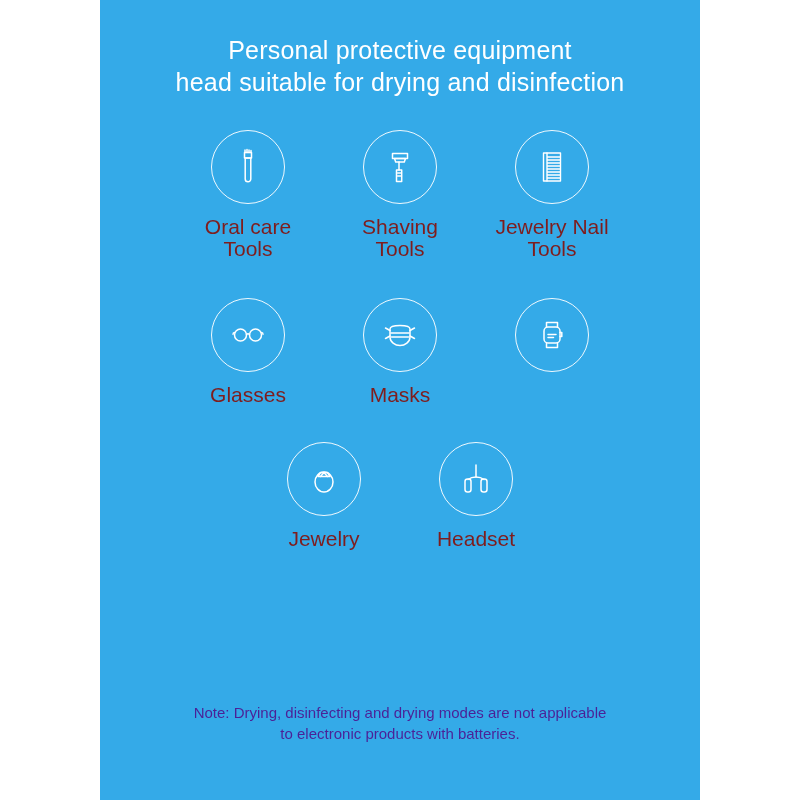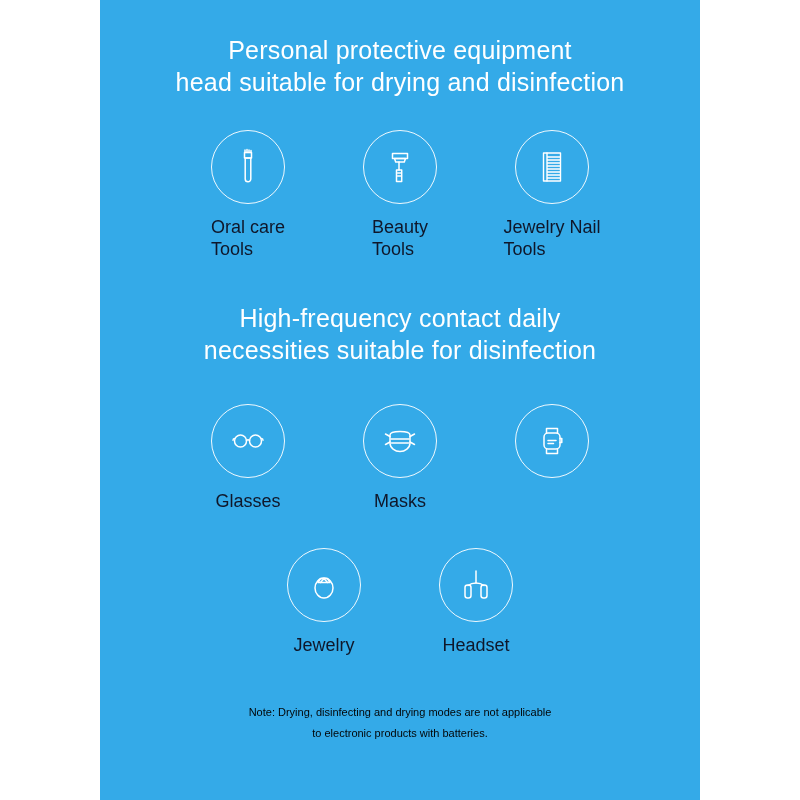--- a/index.html
+++ b/index.html
@@ -57,39 +57,39 @@
     height: 74px;
     border-radius: 50%;
     border: 1.6px solid rgba(255,255,255,0.92);
     display: flex;
     align-items: center;
     justify-content: center;
     box-sizing: border-box;
   }
   .cell-label {
     margin-top: 12px;
-    text-align: left;
-    font-size: 18px;
+    text-align: center;
+    font-size: 21px;
     line-height: 22px;
-    color: #0f172a;
+    color: #7f1d1d;
     white-space: pre-line;
     font-weight: 400;
   }
   .grid.row-2 { margin-top: 22px; }
   .grid.row-3 { margin-top: 20px; }
 
   .note {
     position: absolute;
     left: 0;
     right: 0;
     bottom: 56px;
     text-align: center;
-    font-size: 11px;
+    font-size: 15px;
     line-height: 21px;
-    color: #000000;
+    color: #4c1d95;
     padding: 0 60px;
     box-sizing: border-box;
     white-space: pre-line;
     opacity: 0.97;
   }
   svg { display: block; }
 </style>
 </head>
 <body>
 
@@ -115,39 +115,37 @@
     <div class="cell">
       <div class="circle">
         <svg width="46" height="46" viewBox="0 0 46 46" fill="none" stroke="#ffffff" stroke-width="1.5" stroke-linecap="round" stroke-linejoin="round">
           <path d="M15.5 9.5h15v5h-15z"></path>
           <path d="M17.5 14.5h11l-1.2 3.5h-8.6z"></path>
           <path d="M22 18v8"></path>
           <path d="M19.5 26h5.2v11.5h-5.2z"></path>
           <path d="M20.6 29h3M20.6 32h3"></path>
         </svg>
       </div>
-      <div class="cell-label">Beauty
+      <div class="cell-label">Shaving
 Tools</div>
     </div>
 
     <div class="cell">
       <div class="circle">
         <svg width="46" height="46" viewBox="0 0 46 46" fill="none" stroke="#ffffff" stroke-width="1.4" stroke-linecap="round" stroke-linejoin="round">
           <path d="M14.5 9h17v28h-17z"></path>
           <path d="M18 9v28M18 13h13M18 16h13M18 19h13M18 22h13M18 25h13M18 28h13M18 31h13M18 34h13"></path>
         </svg>
       </div>
       <div class="cell-label">Jewelry Nail
 Tools</div>
     </div>
 
   </div>
 
-  <div class="section-title title-2">High-frequency contact daily
-necessities suitable for disinfection</div>
 
   <div class="grid row-2">
 
     <div class="cell">
       <div class="circle">
         <svg width="48" height="48" viewBox="0 0 48 48" fill="none" stroke="#ffffff" stroke-width="1.5" stroke-linecap="round" stroke-linejoin="round">
           <circle cx="16.5" cy="24" r="6"></circle>
           <circle cx="31.5" cy="24" r="6"></circle>
           <path d="M22.5 23.5c1-1 2-1 3 0"></path>
           <path d="M10.5 21.5c-1 0-1.5.8-1.5 1.8M37.5 21.5c1 0 1.5.8 1.5 1.8"></path>

